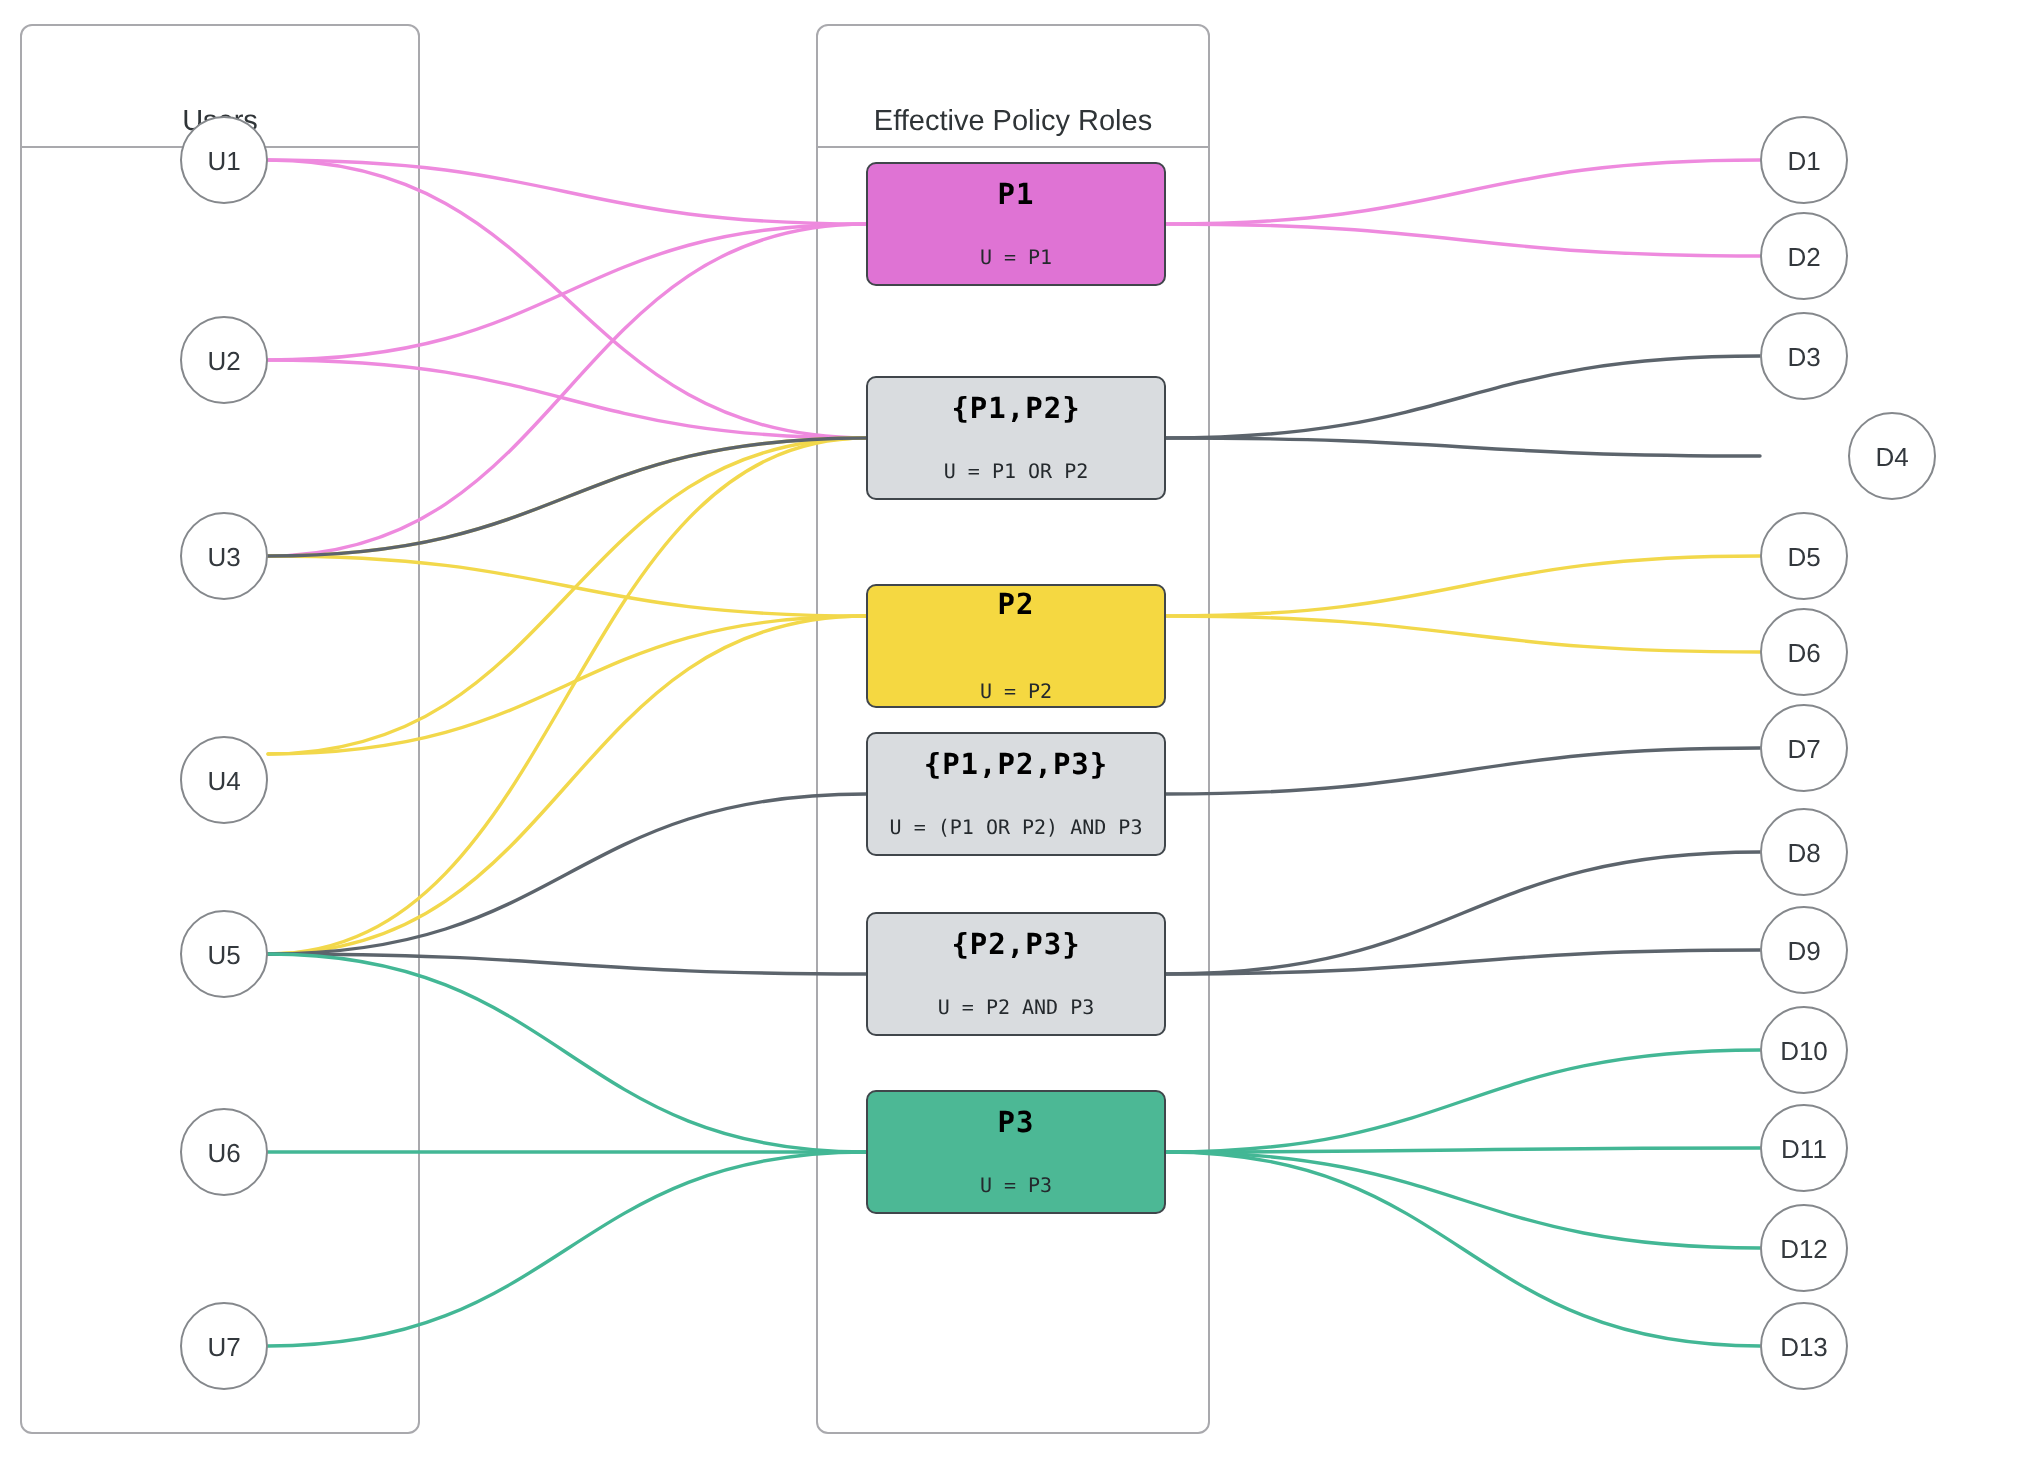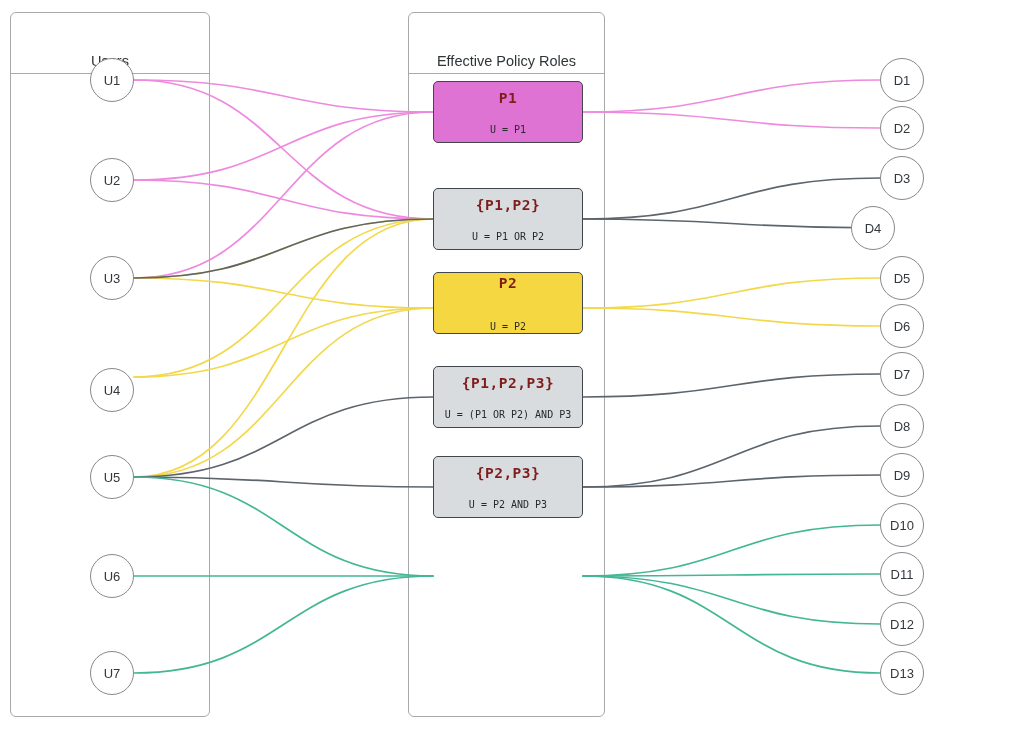--- a/index.html
+++ b/index.html
@@ -13,21 +13,21 @@
   #edge-layer{position:absolute;left:0;top:0;width:1016px;height:732px;z-index:2;pointer-events:none;}
 
   .node{position:absolute;width:44px;height:44px;border-radius:50%;background:#ffffff;
         border:1.5px solid #85888c;display:flex;align-items:center;justify-content:center;
         z-index:3;box-sizing:border-box;}
   .node-label{font-size:13px;color:#33383d;}
 
   .role{position:absolute;width:150px;height:62px;border:1.5px solid #40464b;border-radius:5px;
         display:flex;flex-direction:column;align-items:center;justify-content:center;
         z-index:3;box-sizing:border-box;}
-  .role-title{font-family:"DejaVu Sans Mono", monospace;font-weight:bold;font-size:14.5px;color:#7f1d1d;letter-spacing:0.5px;}
+  .role-title{font-family:"DejaVu Sans Mono", monospace;font-weight:bold;font-size:14.5px;color:#000000;letter-spacing:0.5px;}
   .role-subtitle{font-family:"DejaVu Sans Mono", monospace;font-size:10px;color:#24292d;margin-top:18px;white-space:nowrap;}
 </style>
 </head>
 <body>
 
 <div id="canvas">
 
   <div class="panel" id="panel-users" style="left:10px;top:12px;width:200px;height:705px;">
     <div class="panel-header">
       <span class="panel-title">Users</span>
@@ -97,21 +97,21 @@
     </div>
     <div class="node" style="left: 880px; top: 58px;">
       <span class="node-label">D1</span>
     </div>
     <div class="node" style="left: 880px; top: 106px;">
       <span class="node-label">D2</span>
     </div>
     <div class="node" style="left: 880px; top: 156px;">
       <span class="node-label">D3</span>
     </div>
-    <div class="node" style="left: 851px; top: 206px;">
+    <div class="node" style="left: 924px; top: 206px;">
       <span class="node-label">D4</span>
     </div>
     <div class="node" style="left: 880px; top: 256px;">
       <span class="node-label">D5</span>
     </div>
     <div class="node" style="left: 880px; top: 304px;">
       <span class="node-label">D6</span>
     </div>
     <div class="node" style="left: 880px; top: 352px;">
       <span class="node-label">D7</span>
@@ -135,25 +135,29 @@
       <span class="node-label">D13</span>
     </div>
     <div class="role" style="left: 433px; top: 81px; background: rgb(223, 115, 212);">
       <div class="role-title">P1</div>
       <div class="role-subtitle">U = P1</div>
     </div>
     <div class="role" style="left: 433px; top: 188px; background: rgb(217, 220, 223);">
       <div class="role-title">{P1,P2}</div>
       <div class="role-subtitle">U = P1 OR P2</div>
     </div>
-    <div class="role" style="left: 433px; top: 272px; background: rgb(245, 216, 65); gap: 12px;">
+    <div class="role" style="left: 433px; top: 292px; background: rgb(245, 216, 65); gap: 12px;">
       <div class="role-title">P2</div>
       <div class="role-subtitle">U = P2</div>
     </div>
     <div class="role" style="left: 433px; top: 366px; background: rgb(217, 220, 223);">
       <div class="role-title">{P1,P2,P3}</div>
       <div class="role-subtitle">U = (P1 OR P2) AND P3</div>
     </div>
     <div class="role" style="left: 433px; top: 456px; background: rgb(217, 220, 223);">
       <div class="role-title">{P2,P3}</div>
       <div class="role-subtitle">U = P2 AND P3</div>
     </div>
+    <div class="role" style="left: 433px; top: 545px; background: rgb(76, 184, 149);">
+      <div class="role-title">P3</div>
+      <div class="role-subtitle">U = P3</div>
+    </div>
   </div>
 
 </body></html>

